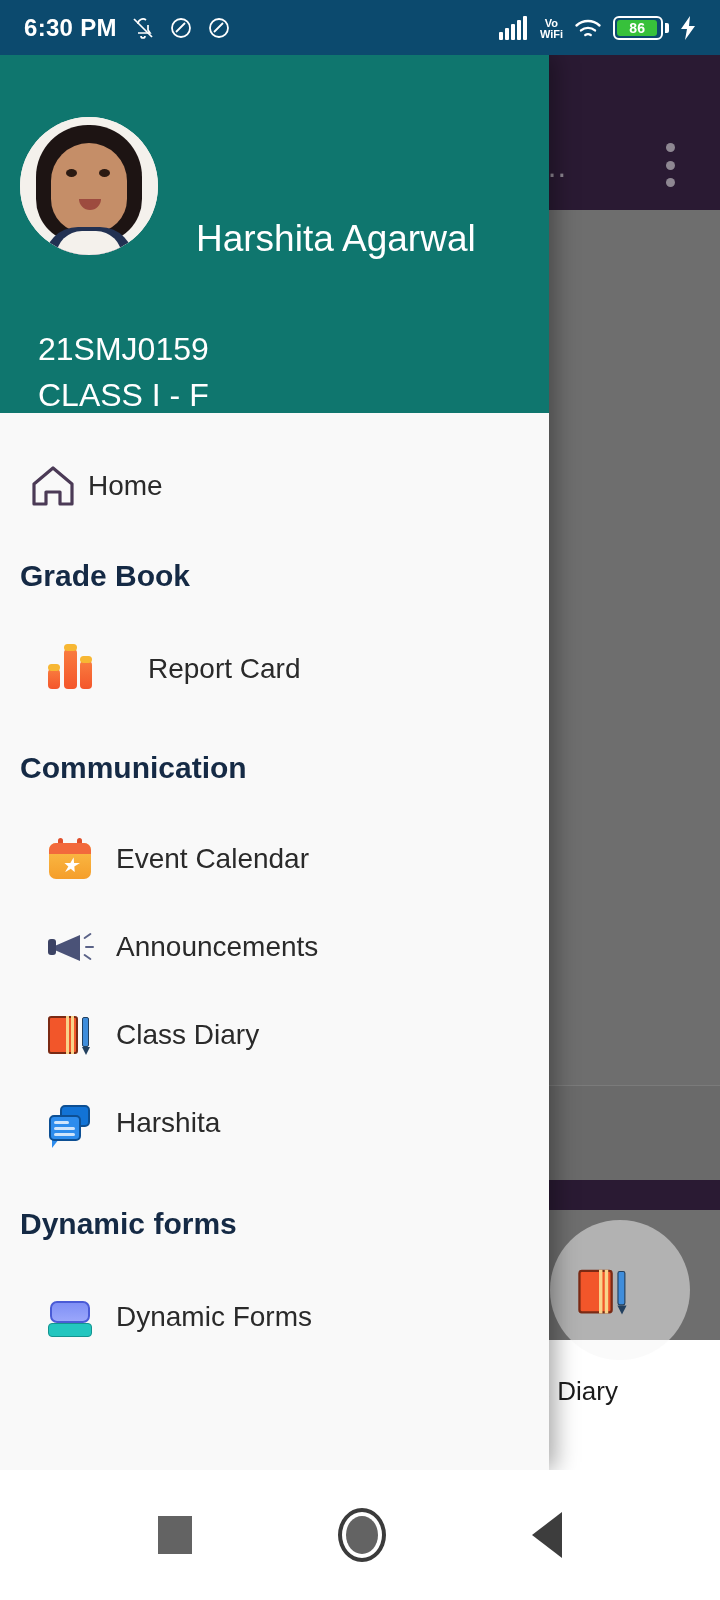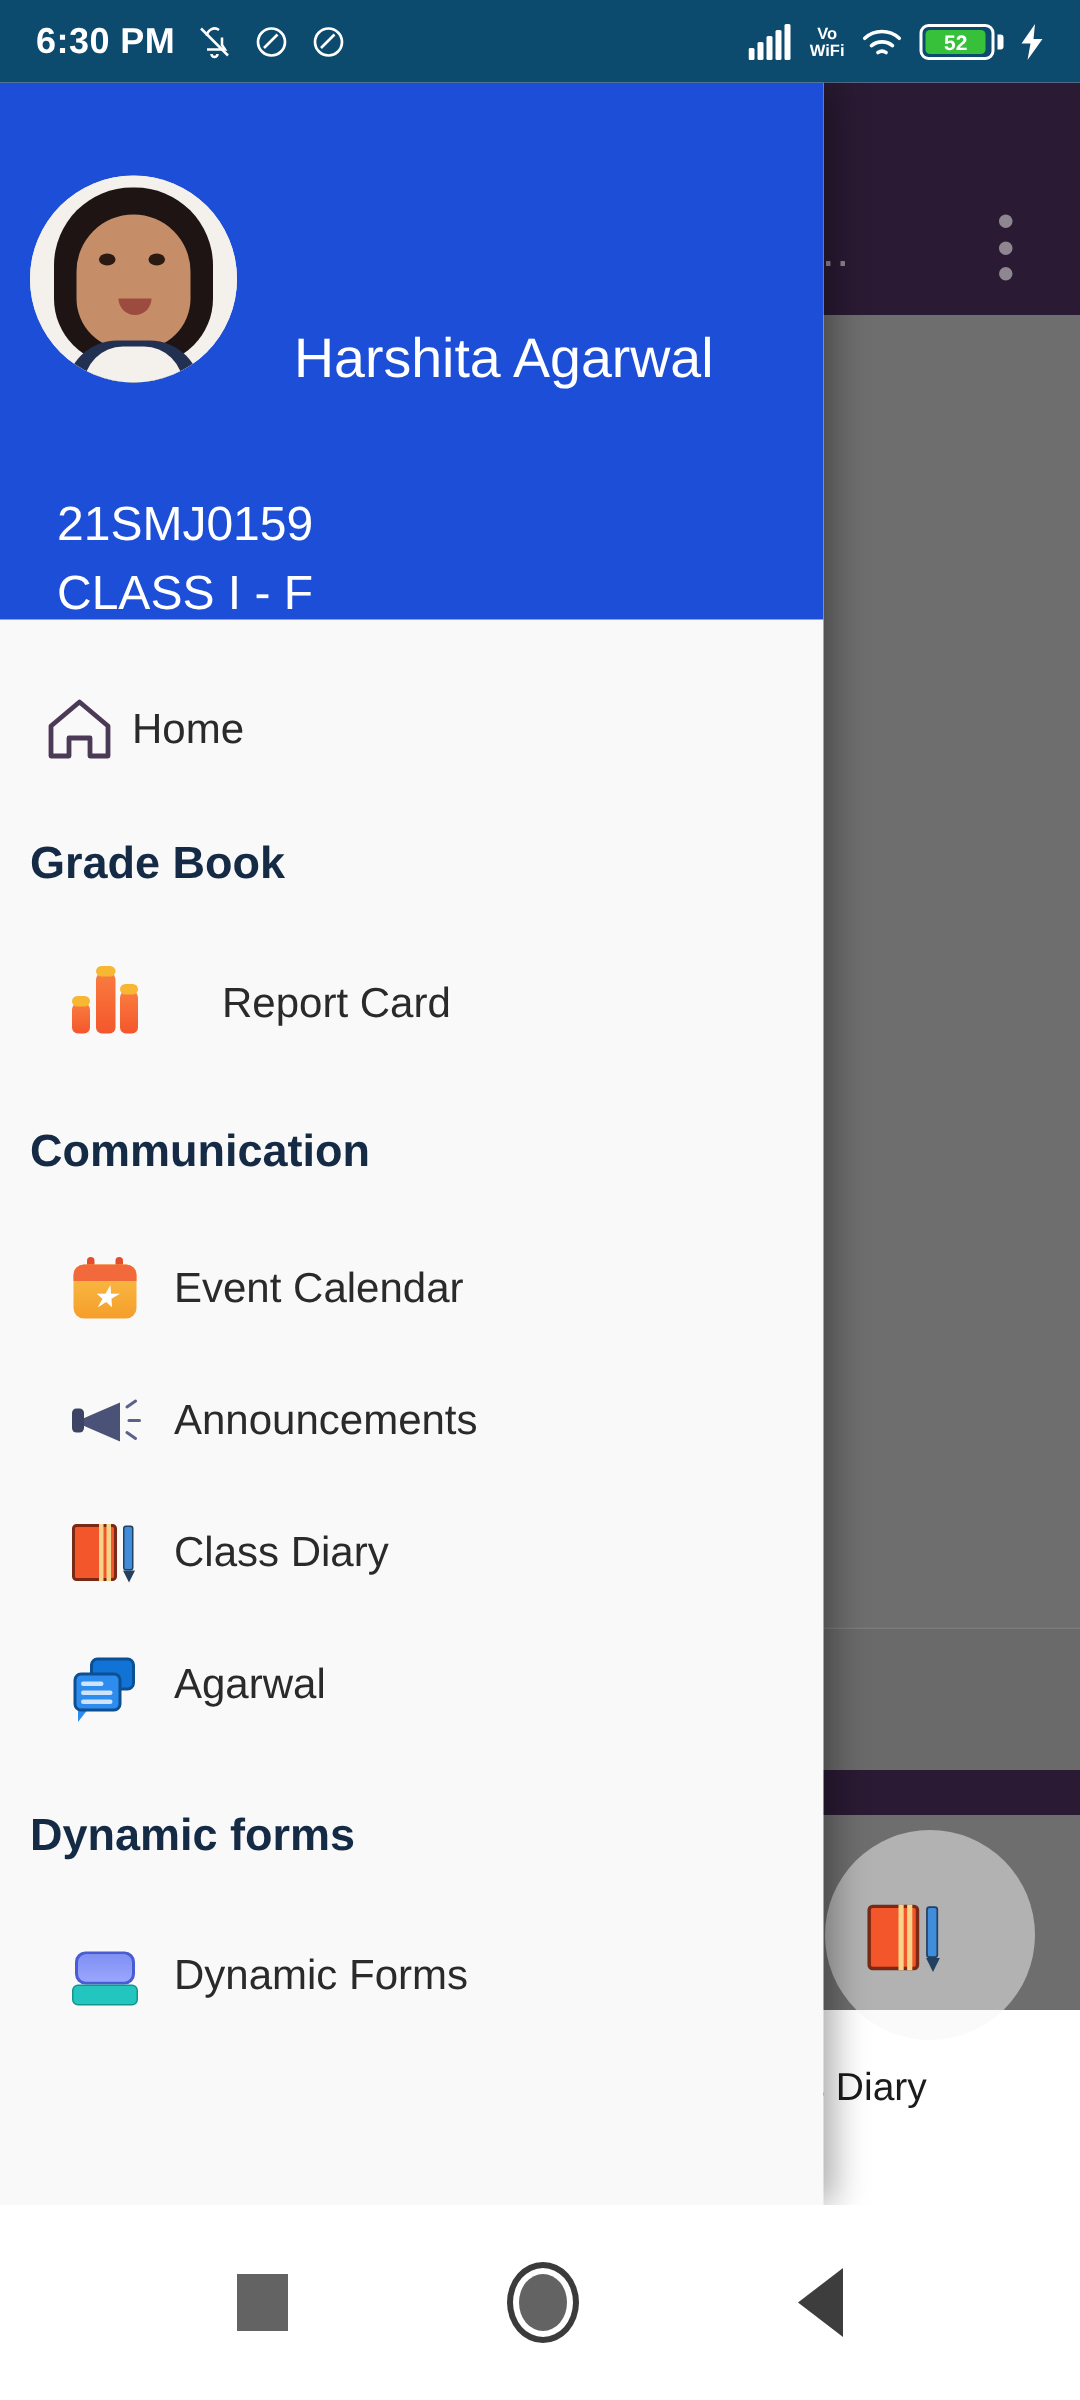--- a/index.html
+++ b/index.html
@@ -91,21 +91,21 @@
   }
   #battery .nub{ width:4px; height:10px; background:#fff; border-radius:0 2px 2px 0; margin-left:2px;}
 
   
   #drawer{
     position:absolute; left:0; top:55px; width:549px; bottom:130px;
     background:#f9f9f9; z-index:30; overflow:hidden;
     box-shadow:6px 0 22px rgba(0,0,0,.35);
   }
   #drawer-header{
-    height:358px; background:#1d4ed8; position:relative;
+    height:358px; background:#0f766e; position:relative;
   }
   #avatar{
     position:absolute; left:20px; top:62px; width:138px; height:138px;
     border-radius:50%; overflow:hidden; background:#f2efe8;
   }
   
   #avatar .bgw{ position:absolute; inset:0; background:#f4f1ec; }
   #avatar .hair{
     position:absolute; left:16px; top:8px; width:106px; height:118px;
     background:#1d1413; border-radius:52px 52px 44px 44px;
@@ -295,21 +295,21 @@
         <div>Vo</div>
         <div>WiFi</div>
       </div>
       <svg class="sb-ic" width="28" height="22" viewBox="0 0 28 22" fill="none" stroke="#fff" stroke-width="2.4" stroke-linecap="round">
         <path d="M2.5 7.5a17 17 0 0 1 23 0"></path>
           <path d="M7 12.4a11 11 0 0 1 14 0"></path>
           <path d="M11.3 17a5 5 0 0 1 5.4 0"></path>
       </svg>
       <div id="battery">
         <div class="shell">
-            <div class="fill">52</div>
+            <div class="fill">86</div>
           </div>
         <div class="nub"></div>
       </div>
       <svg class="sb-ic" width="16" height="24" viewBox="0 0 16 24" fill="#fff">
         <polygon points="10,0 1,13 7,13 5,24 15,10 9,10"></polygon>
       </svg>
     </div>
   </div>
 
   <div id="drawer">
@@ -402,21 +402,21 @@
         <span class="ic">
           <span class="ico ic-msg">
               <i class="b2"></i>
               <i class="tail"></i>
               <i class="b1"></i>
               <i class="l a"></i>
               <i class="l b"></i>
               <i class="l c"></i>
             </span>
         </span>
-        <span class="txt">Agarwal</span>
+        <span class="txt">Harshita</span>
       </div>
 
       <div class="sect" style="margin-top:40px;">Dynamic forms</div>
       <div class="nav-row item-row" style="margin-top:32px;">
         <span class="ic">
           <span class="ico ic-form">
             <i class="screen"></i>
             <i class="kb"><b style="left:4px;top:4px;"></b><b style="left:11px;top:4px;"></b><b style="left:18px;top:4px;"></b><b style="left:25px;top:4px;"></b><b style="left:32px;top:4px;"></b><b style="left:7px;top:9px;width:22px;"></b><b style="left:33px;top:9px;"></b></i>
           </span>
         </span>

